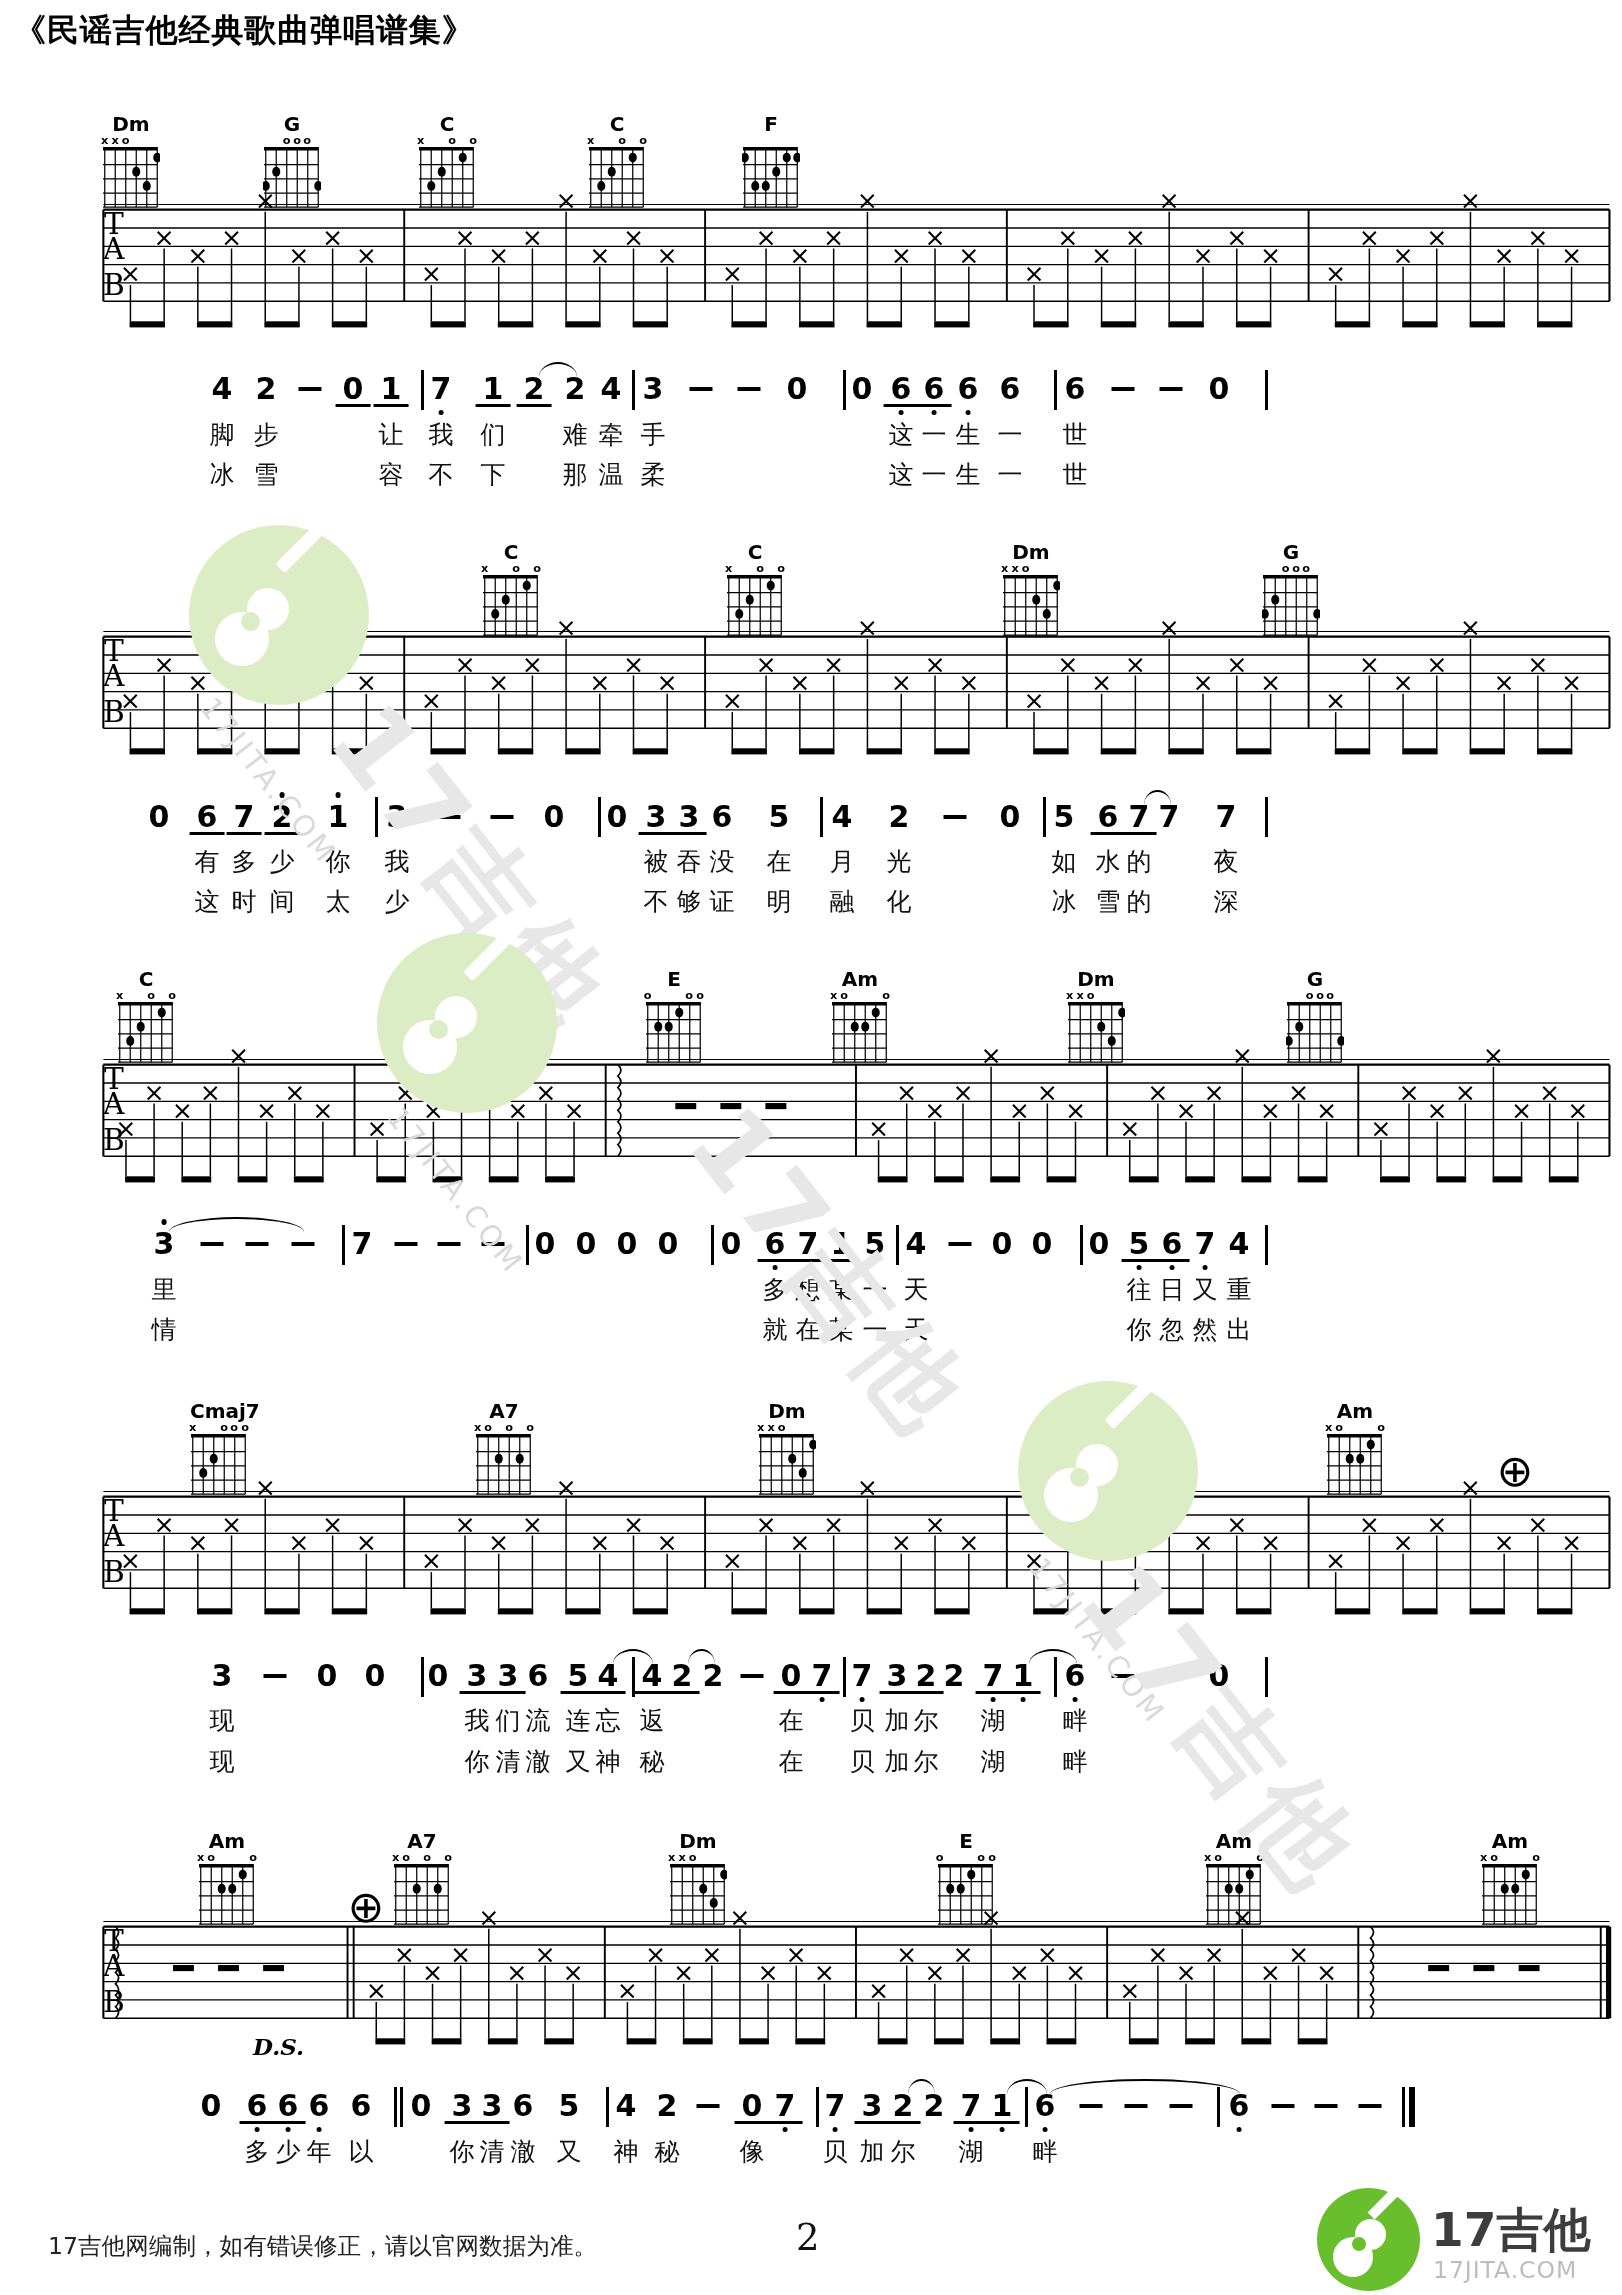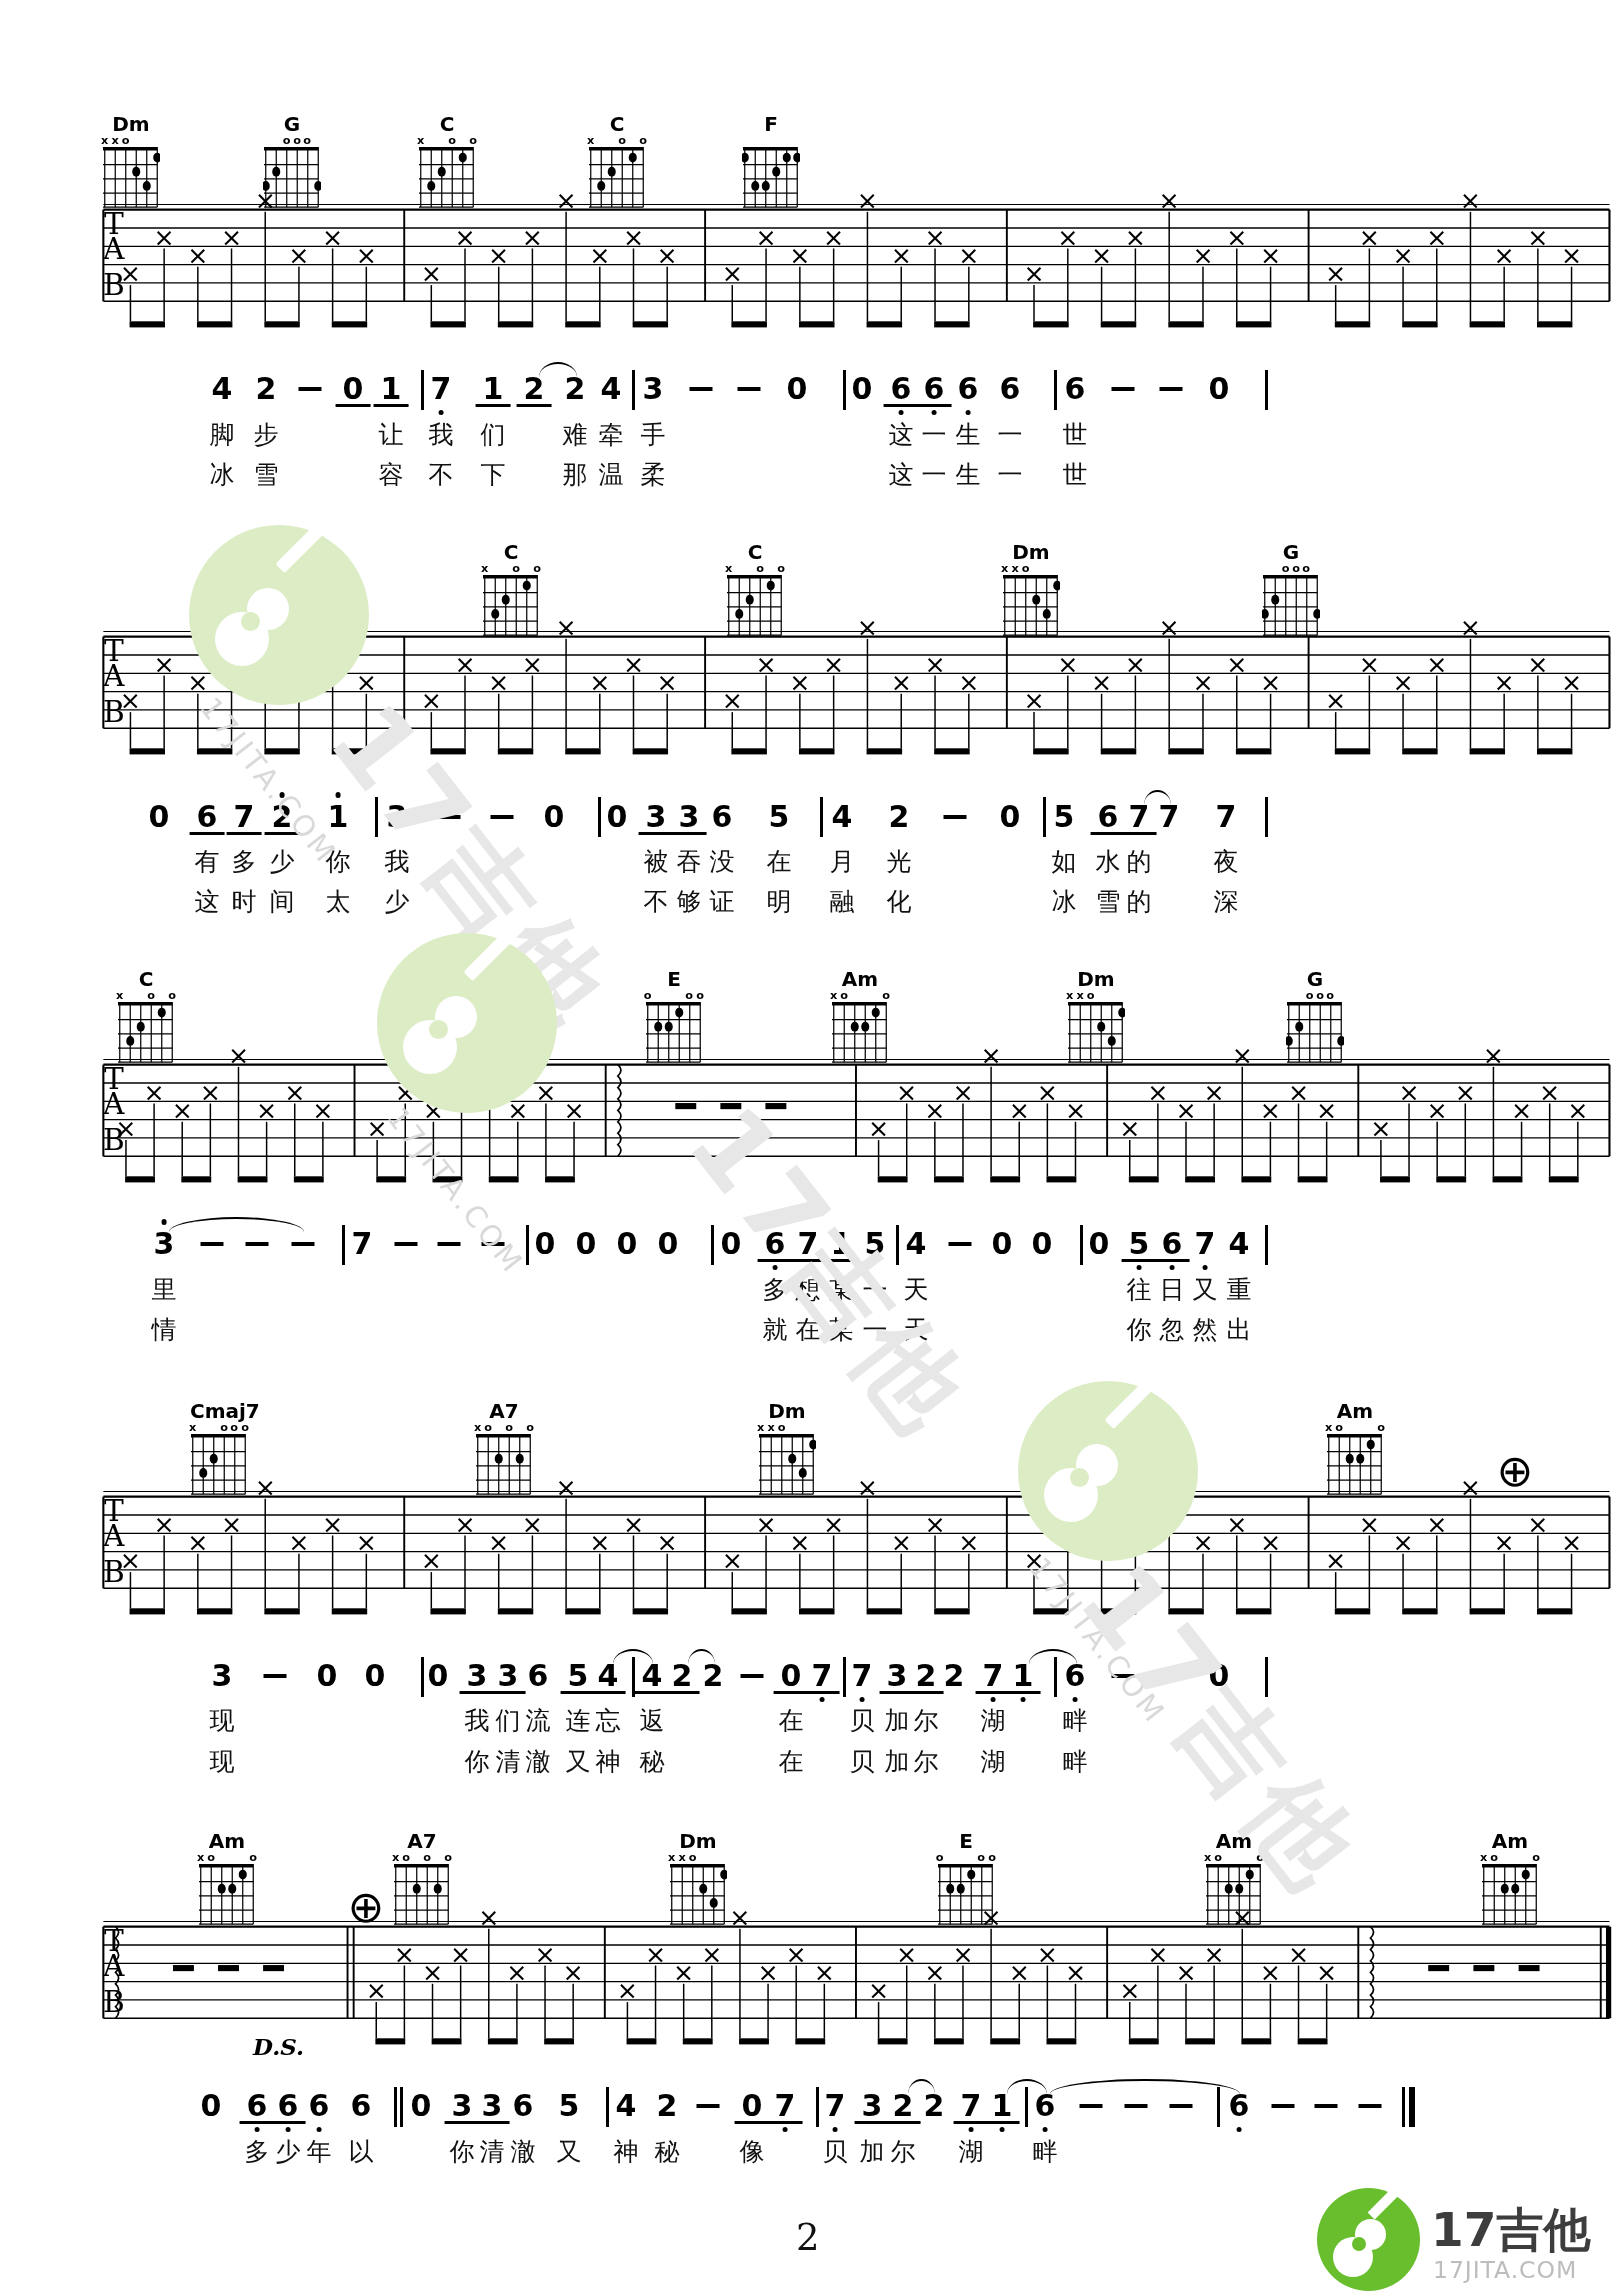--- a/index.html
+++ b/index.html
@@ -47,20 +47,21 @@
   #brand-site{position:absolute;left:1433px;top:2256px;font-size:23.6px;color:#bdbdbd;letter-spacing:0.9px;}
   .logo-part{position:absolute;background:#fff;}
   .logo-hole{position:absolute;background:#68be2d;border-radius:50%;}
 </style>
 
 
 
 
 
 <div id="sheet">
+  <div id="page-title">《民谣吉他经典歌曲弹唱谱集》</div>
   <div id="systems-root">
         <div style="position:absolute;left:0;top:0;width:1623px;">
           <div class="chord" style="left:102px;top:113px;">
             <div class="cname">Dm</div>
             <div class="mrow">
               <div class="mk" style="left:2.6px;">x</div>
               <div class="mk" style="left:13px;">x</div>
               <div class="mk" style="left:23.6px;">o</div>
             </div>
             <svg width="58" height="63" style="display:block;margin-top:0.9px;" viewBox="0 0 66 72">
@@ -1604,20 +1605,21 @@
         <div class="wm-circle" style="left:1018px;top:1381px;width:180px;height:180px;">
           <div class="wm-part" style="left:26px;top:87px;width:54px;height:54px;border-radius:50%;"></div>
           <div class="wm-part" style="left:58px;top:63px;width:42px;height:42px;border-radius:50%;"></div>
           <div class="wm-hole" style="left:52px;top:87px;width:19px;height:19px;"></div>
           <div class="wm-part" style="left:91px;top:37px;width:75px;height:13px;transform:rotate(-45deg);transform-origin:0 50%;border-radius:2.6px;"></div>
         </div>
         <div class="wm-small" style="left:1049px;top:1551px;">17JITA.COM</div>
         <div class="wm-big" style="left:1157px;top:1537px;">17吉他</div>
       </div>
 
+  <div id="footer-note">17吉他网编制，如有错误修正，请以官网数据为准。</div>
   <div id="page-num">2</div>
   <div id="brand-logo">
     <div class="logo-part" style="left:15.7px;top:49px;width:40px;height:40px;border-radius:50%;"></div>
     <div class="logo-part" style="left:38px;top:31px;width:31px;height:31px;border-radius:50%;"></div>
     <div class="logo-hole" style="left:35px;top:49px;width:14px;height:14px;"></div>
     <div class="logo-part" style="left:54px;top:23px;width:40px;height:9.6px;transform:rotate(-45deg);transform-origin:0 50%;"></div>
   </div>
   <div id="brand-name">17吉他</div>
   <div id="brand-site">17JITA.COM</div>
 </div>

